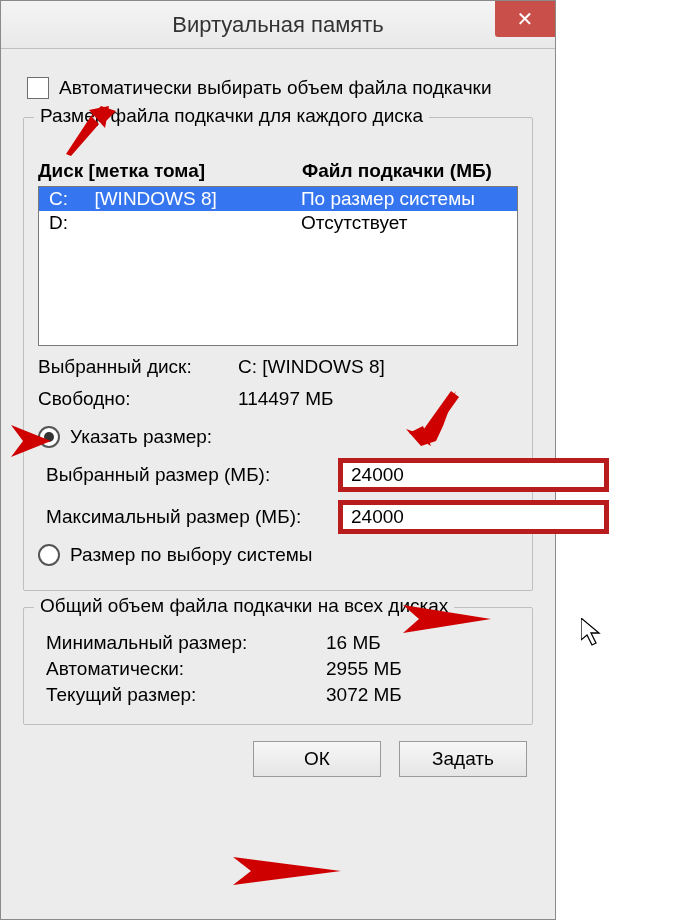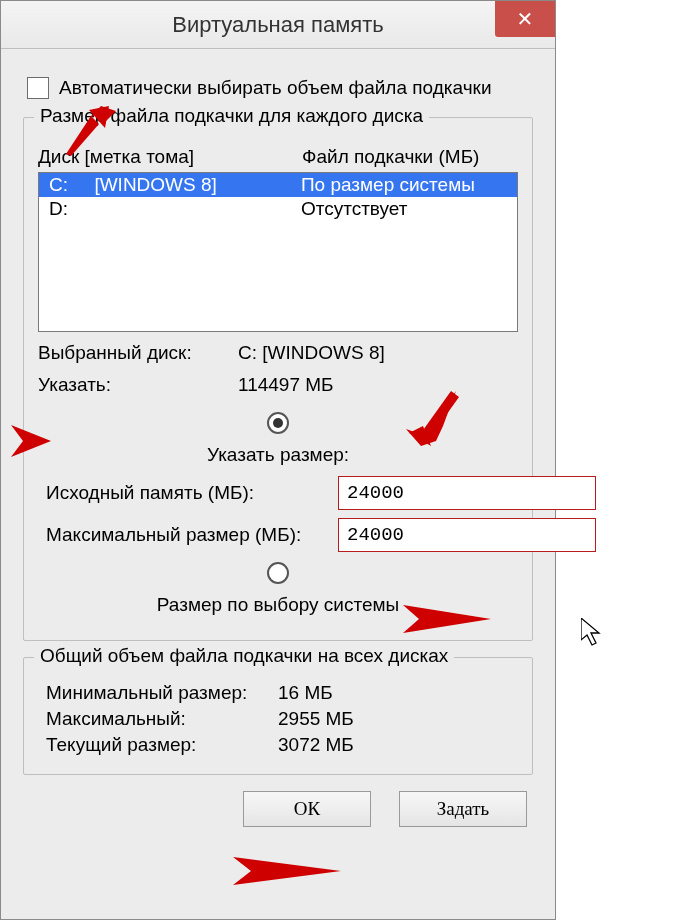--- a/index.html
+++ b/index.html
@@ -65,22 +65,23 @@
   }
   .group-legend {
     position: absolute;
     top: -13px;
     left: 10px;
     background: #ECECEC;
     padding: 0 6px;
   }
   .col-headers {
     display: flex;
-    margin-top: 16px;
+    margin-top: 30px;
     margin-bottom: 4px;
+    font-weight: bold;
   }
   .col-headers .c1 { flex: 0 0 55%; }
   .col-headers .c2 { flex: 1; }
   .listbox {
     border: 1px solid #7a7a7a;
     background: #fff;
     height: 160px;
     overflow: hidden;
   }
   .list-row {
@@ -98,21 +99,20 @@
     display: flex;
     margin-top: 10px;
   }
   .info-line .lbl { flex: 0 0 200px; }
   .info-line .val { flex: 1; }
   .radio-row {
     display: flex;
     align-items: center;
     gap: 10px;
     margin: 10px 0;
-    flex-direction: column;
   }
   .radio {
     width: 22px; height: 22px;
     border: 2px solid #555;
     border-radius: 50%;
     background: #fff;
     display: flex; align-items: center; justify-content: center;
     cursor: pointer;
   }
   .radio .dot {
@@ -122,23 +122,23 @@
   }
   .size-row {
     display: flex;
     align-items: center;
     margin: 8px 0;
   }
   .size-row .sz-lbl { flex: 0 0 300px; padding-left: 8px; }
   .size-row input {
     flex: 0 0 150px;
     height: 34px;
-    border: 1px solid #b91c1c;
-    background: #fff;
-    font-family: Liberation Mono, monospace;
+    border: 5px solid #b91c1c;
+    background: #fff;
+    font-family: Liberation Sans, sans-serif;
     font-size: 19px;
     padding: 2px 8px;
   }
   .btn {
     height: 36px;
     min-width: 128px;
     background: linear-gradient(#f7f7f7,#e5e5e5);
     border: 1px solid #9a9a9a;
     font-family: inherit;
     font-size: 19px;
@@ -146,30 +146,30 @@
     padding: 0 10px;
   }
   .set-row {
     display: flex;
     margin-top: 6px;
   }
   .set-row .spacer { flex: 1; }
   .totals .trow {
     display: flex;
     margin: 4px 0;
+    gap: 48px;
   }
   .totals .tlbl { flex: 0 0 240px; padding-left: 8px; }
   .totals .tval { flex: 1; }
   .bottom-buttons {
     display: flex;
     justify-content: flex-end;
-    gap: 28px;
+    gap: 18px;
     margin-top: 16px;
     padding-right: 6px;
-    font-family: Liberation Serif, serif;
   }
   
   .arrow {
     position: absolute;
     pointer-events: none;
   }
   .arrow svg { display: block; }
 </style>
 </head>
 <body>
@@ -207,33 +207,33 @@
           <span class="c1">D:</span>
           <span class="c2">Отсутствует</span>
         </div>
       </div>
 
       <div class="info-line">
         <span class="lbl">Выбранный диск:</span>
         <span class="val">C:  [WINDOWS 8]</span>
       </div>
       <div class="info-line">
-        <span class="lbl">Указать:</span>
+        <span class="lbl">Свободно:</span>
         <span class="val">114497 МБ</span>
       </div>
 
       <div class="radio-row" style="margin-top:16px;">
         <div class="radio">
             <div class="dot"></div>
           </div>
         <span>Указать размер:</span>
       </div>
 
       <div class="size-row">
-        <span class="sz-lbl">Исходный память (МБ):</span>
+        <span class="sz-lbl">Выбранный размер (МБ):</span>
         <input type="text" value="24000" style="">
       </div>
       <div class="size-row">
         <span class="sz-lbl">Максимальный размер (МБ):</span>
         <input type="text" value="24000" style="">
       </div>
 
       <div class="radio-row">
         <div class="radio"></div>
         <span>Размер по выбору системы</span>
@@ -242,21 +242,21 @@
     </div>
 
     <div class="group totals">
       <span class="group-legend">Общий объем файла подкачки на всех дисках</span>
       <div style="height:8px"></div>
       <div class="trow">
         <span class="tlbl">Минимальный размер:</span>
         <span class="tval">16 МБ</span>
       </div>
       <div class="trow">
-        <span class="tlbl">Максимальный:</span>
+        <span class="tlbl">Автоматически:</span>
         <span class="tval">2955 МБ</span>
       </div>
       <div class="trow">
         <span class="tlbl">Текущий размер:</span>
         <span class="tval">3072 МБ</span>
       </div>
     </div>
 
     <div class="bottom-buttons">
       <button class="btn">ОК</button>

